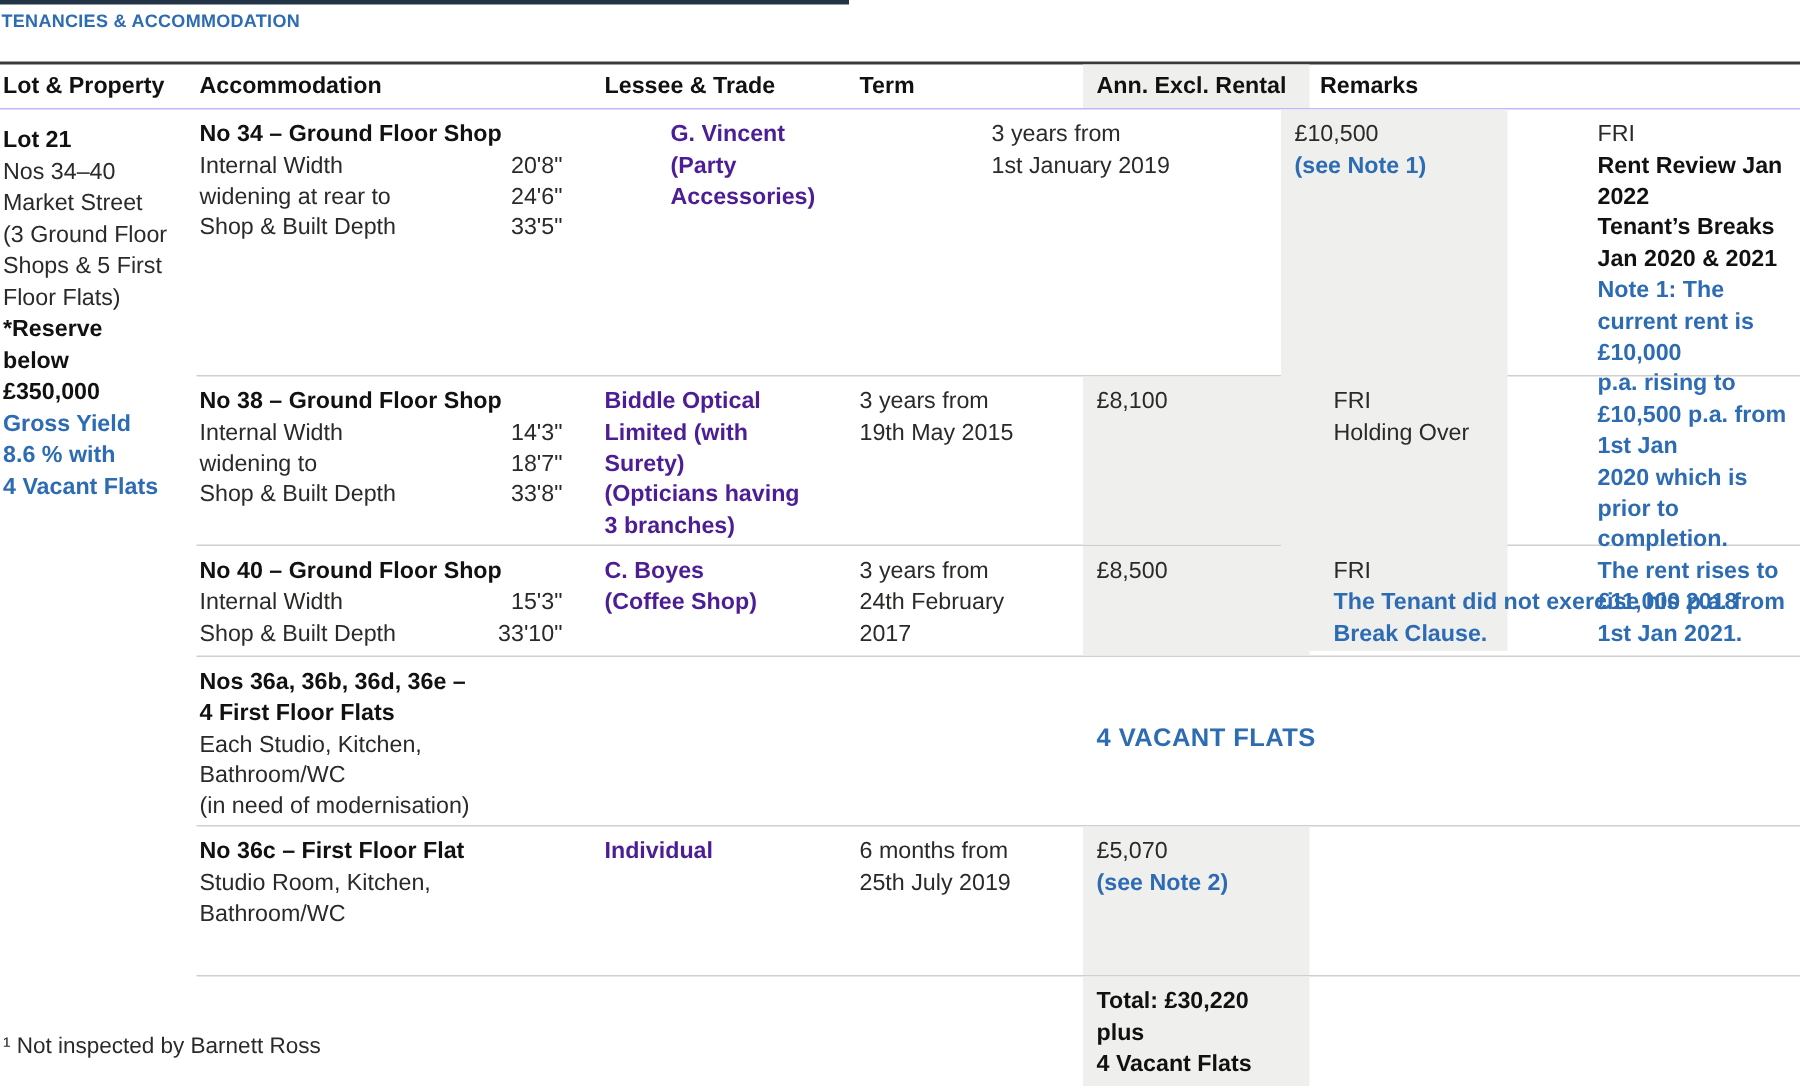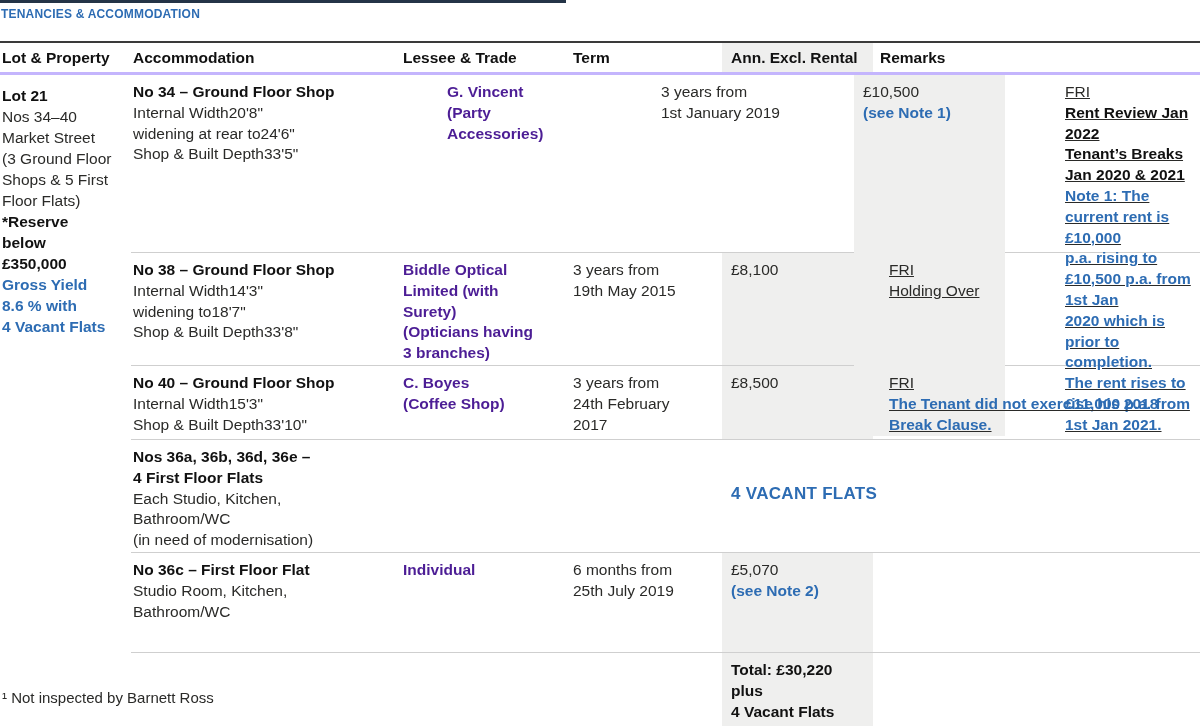--- a/index.html
+++ b/index.html
@@ -5,44 +5,44 @@
   :root { --accent:#2d6cb3; --rentbg:#efefee; }
   * { margin:0; padding:0; box-sizing:content-box; }
   body { background:#fff; }
   .page { position:relative; width:1200px; height:726px; background:#fff; overflow:hidden;
           font-family:"Liberation Sans", sans-serif; color:#2a2a28; }
   .topstrip { position:absolute; left:0; top:0; width:566px; height:3px; background:#243447; }
   .title { position:absolute; left:1px; top:7px; font-size:12px; font-weight:bold;
            color:var(--accent); letter-spacing:.2px; }
   .table { position:absolute; left:0; top:41px; width:1200px; }
   .thead { display:grid; grid-template-columns:131px 270px 170px 151px 151px 1fr;
-           border-top:2px solid #3a3a3a; border-bottom:3px solid #c4b5fd;
+           border-top:2px solid #3a3a3a; border-bottom:1px solid #c4b5fd;
            height:29px; align-items:center; font-weight:bold; font-size:15.5px; color:#111; }
   .thead .hc { padding-left:2px; }
   .thead .hc.rentbg { background:var(--rentbg); height:100%; display:flex; align-items:center; padding-left:9px; }
   .thead .hc.rem { padding-left:7px; }
   .tbody { display:flex; }
   .lotcol { width:129px; padding:10px 0 0 2px; font-size:15.5px; line-height:21px; }
   .rowscol { flex:1; }
   .trow { display:grid; grid-template-columns:270px 170px 151px 151px 1fr;
           font-size:15.5px; line-height:20.8px; }
   .trow + .trow { border-top:1px solid #cfcfcf; }
   .r1 { height:177px;gap:44px; } .r2 { height:112px; } .r3 { height:73px; }
   .r4 { height:112px; } .r5 { height:99px; } .r6 { height:75px; }
   .cell { padding-top:7px; }
   .acc { padding-left:2px; }
   .lessee { padding-left:2px; font-weight:bold; color:#4c1d95; }
   .term { padding-left:2px; }
   .rent { padding-left:9px; background:var(--rentbg); }
   .rent.nobg { background:none; }
-  .remarks { padding-left:16px;text-decoration:underline; }
+  .remarks { padding-left:16px; }
   .bold { font-weight:bold; color:#111; }
   .pre { white-space:pre-line; }
   .specs { width:242px; }
-  .specline { display:flex; justify-content:flex-start; }
+  .specline { display:flex; justify-content:space-between; }
   .note { color:var(--accent); font-weight:bold; }
   .vacant { font-size:17px; font-weight:bold; color:var(--accent); letter-spacing:.3px;
             padding-top:44px; white-space:nowrap; }
   .renttotal { align-self:start; padding-bottom:4px; font-weight:bold; color:#111; }
   .footnote { position:absolute; left:2px; top:689px; font-size:15px; color:#2a2a28; }
 </style>
 </head>
 <body>
 
 <div class="page">

